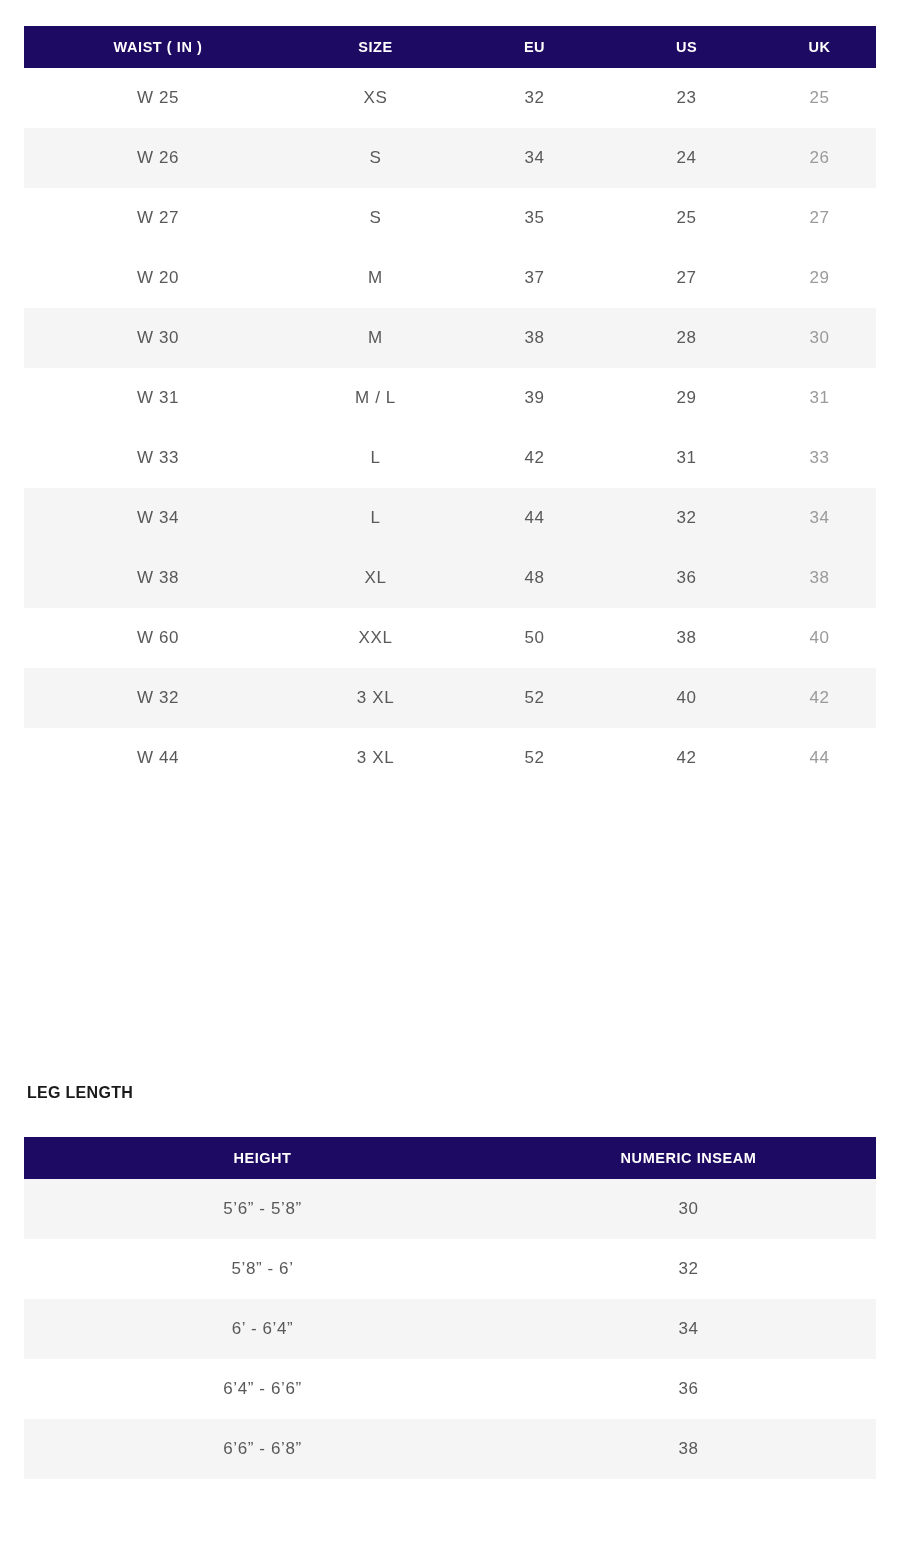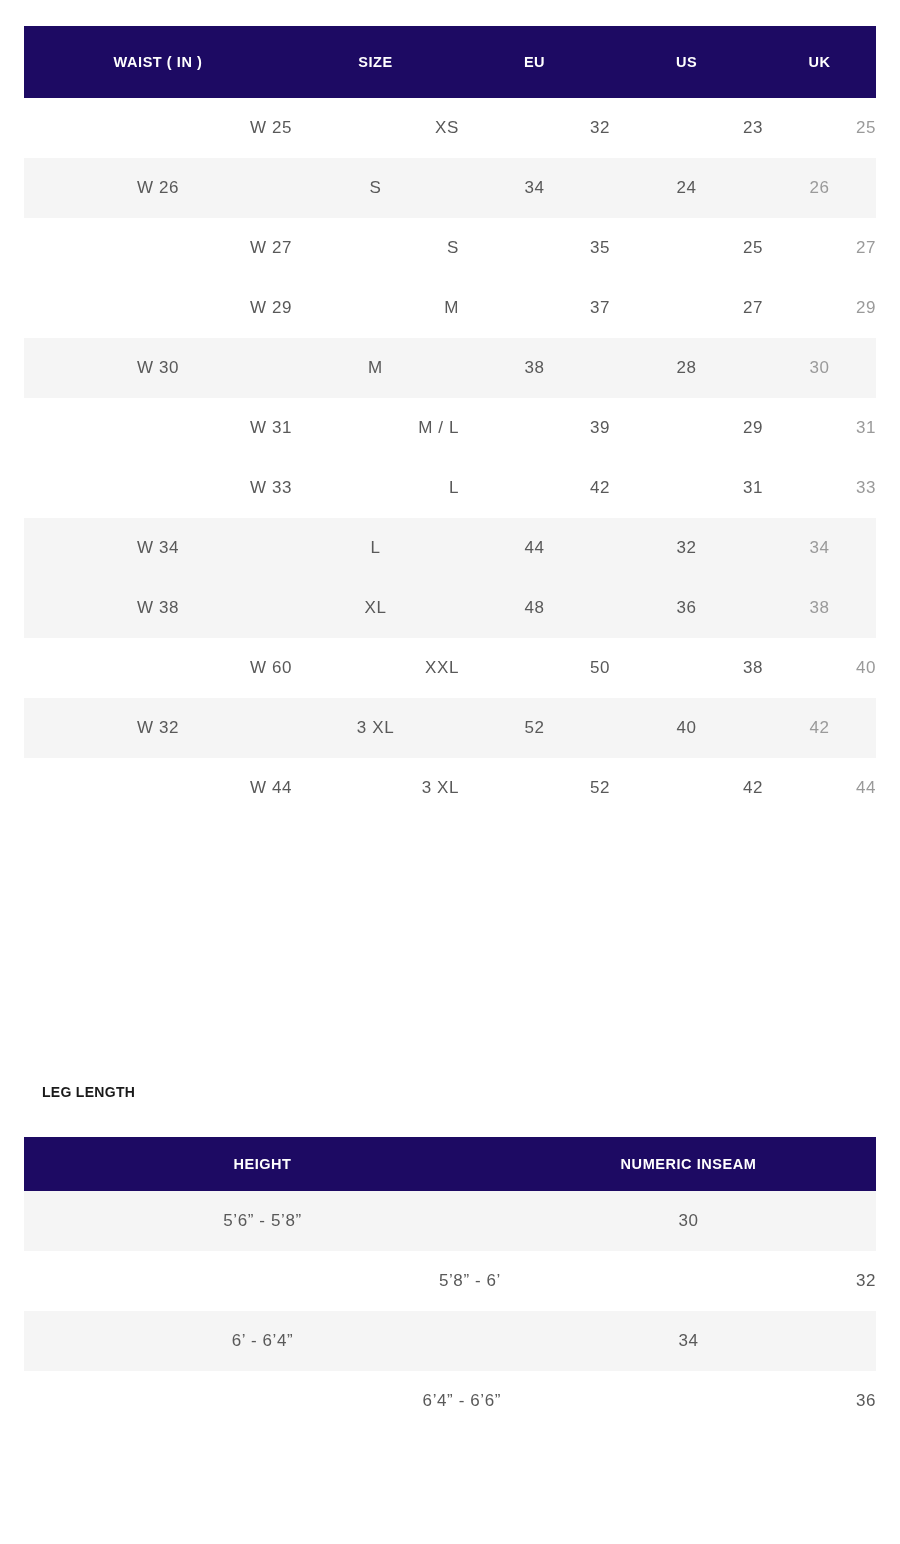--- a/index.html
+++ b/index.html
@@ -31,75 +31,74 @@
     table-layout: fixed;
   }
 
   .size-table thead th {
     background: #1d0a63;
     color: #ffffff;
     font-size: 14.5px;
     font-weight: 700;
     letter-spacing: 0.55px;
     padding: 0;
-    height: 72px;
+    height: 42px;
     vertical-align: middle;
     text-align: center;
   }
 
   .size-table tbody td {
     height: 60px;
     padding: 0;
     vertical-align: middle;
     text-align: center;
     font-size: 17px;
     font-weight: 400;
     letter-spacing: 0.6px;
     color: #595959;
   }
 
   .size-table tbody tr.odd td {
     background: #f5f5f5;
   }
   .size-table tbody tr.even td {
     background: #ffffff;
-    text-align: right;
   }
 
   
   .size-table tbody td.muted {
     color: #9a9a9a;
   }
 
   
   #waist-table { top: 26px; }
   #waist-table col.c-waist { width: 268px; }
   #waist-table col.c-size  { width: 167px; }
   #waist-table col.c-eu    { width: 151px; }
   #waist-table col.c-us    { width: 153px; }
   #waist-table col.c-uk    { width: 113px; }
 
   
   .section-heading {
     position: absolute;
-    left: 42px;
+    left: 27px;
     top: 1084px;
     margin: 0;
-    font-size: 14px;
+    font-size: 16px;
     font-weight: 700;
     letter-spacing: 0.3px;
     color: #1a1a1a;
   }
 
   
   #leg-table { top: 1137px; }
   #leg-table col.c-height { width: 477px; }
   #leg-table col.c-inseam { width: 375px; }
 
-  #leg-table thead th { height: 54px; }
+  #leg-table thead th { height: 42px; }
   #leg-table tbody td { height: 60px; }
 </style>
 </head>
 <body>
 
 <div class="page">
 
   <table class="size-table" id="waist-table">
     <colgroup>
       <col class="c-waist">
@@ -133,21 +132,21 @@
           <td class="muted">26</td>
         </tr>
         <tr class="even">
           <td>W 27</td>
           <td>S</td>
           <td>35</td>
           <td>25</td>
           <td class="muted">27</td>
         </tr>
         <tr class="even">
-          <td>W 29</td>
+          <td>W 20</td>
           <td>M</td>
           <td>37</td>
           <td>27</td>
           <td class="muted">29</td>
         </tr>
         <tr class="odd">
           <td>W 30</td>
           <td>M</td>
           <td>38</td>
           <td>28</td>
@@ -228,16 +227,20 @@
           <td>32</td>
         </tr>
         <tr class="odd">
           <td>6’ -  6’4”</td>
           <td>34</td>
         </tr>
         <tr class="even">
           <td>6’4” - 6’6”</td>
           <td>36</td>
         </tr>
+        <tr class="odd">
+          <td>6’6” - 6’8”</td>
+          <td>38</td>
+        </tr>
       </tbody>
   </table>
 
 </div>
 
 </body></html>

